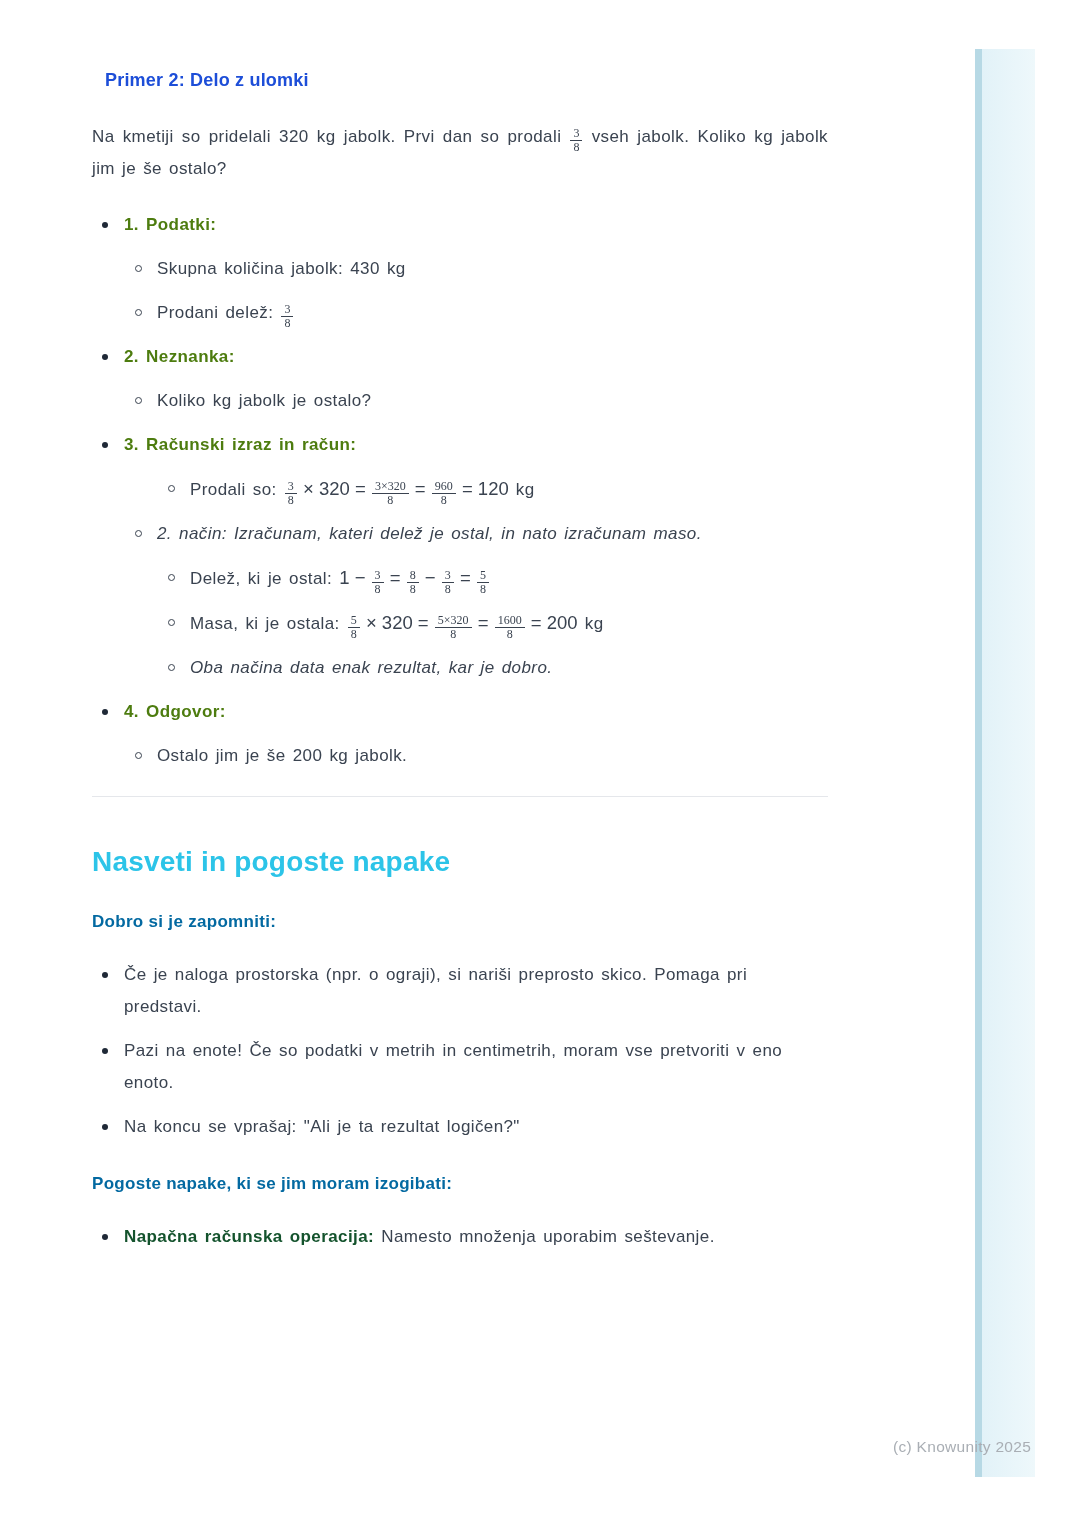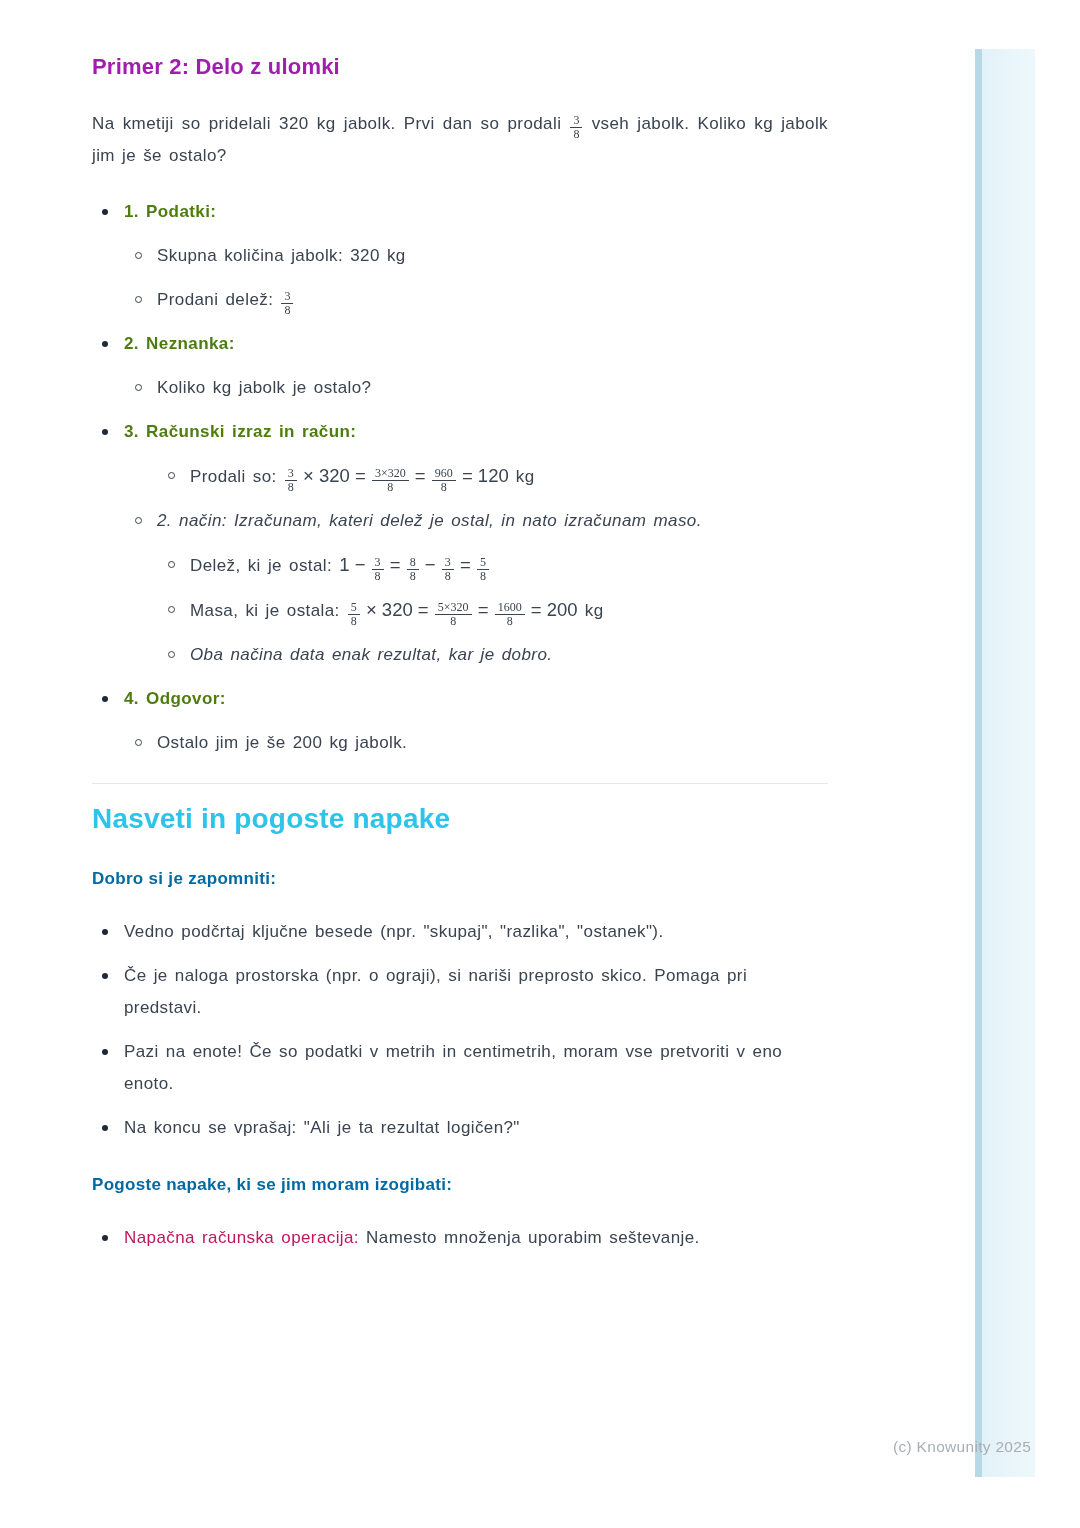--- a/index.html
+++ b/index.html
@@ -11,80 +11,79 @@
   .stripe{
     position:absolute;left:975px;top:49px;width:60px;height:1428px;
     background:linear-gradient(to right,#e2f2f8,#eef8fb);
     border-left:7px solid #b7d9e5;box-sizing:border-box;z-index:1;
   }
   .watermark{
     position:absolute;left:893px;top:1438px;z-index:2;
     font-size:15.5px;color:#a9aeb4;letter-spacing:0.3px;white-space:nowrap;
   }
   .content{position:absolute;left:92px;top:0;width:736px;padding-top:54px;z-index:2;}
-  .doc-title{font-size:22px;font-weight:700;color:#a21caf;line-height:26px;margin:0;letter-spacing:0.2px;}
+  .doc-title{font-size:18px;font-weight:700;color:#1d4ed8;line-height:26px;margin:13px;letter-spacing:0.2px;}
   .paragraph{
     font-size:17px;line-height:32px;margin:28px 0 16px;text-align:justify;
     letter-spacing:0.4px;word-spacing:2px;
   }
   .list{margin:24px 0 0;}
   .item{
     position:relative;font-size:17px;line-height:32px;margin:0 0 12px;
     letter-spacing:0.4px;word-spacing:2px;
   }
   .item.lvl1{margin-left:0;padding-left:32px;}
   .item.lvl2{margin-left:33px;padding-left:32px;}
   .item.lvl3{margin-left:66px;padding-left:32px;}
   .item.lc{margin-top:10px;}
   .item .marker{position:absolute;left:10px;top:13px;width:6px;height:6px;border-radius:50%;background:#1f2937;}
   .item.lvl2 .marker,.item.lvl3 .marker{
     background:transparent;border:1.5px solid #3a4350;width:5px;height:5px;top:12px;
   }
   .item.bold{font-weight:700;color:#4d7c0f;}
   .item.italic{font-style:italic;}
-  .seg-bold{font-weight:400;color:#be185d;}
+  .seg-bold{font-weight:700;color:#14532d;}
   .seg-math{font-family:Liberation Sans, sans-serif;font-size:18.5px;letter-spacing:0;word-spacing:0;}
   .frac{
     display:inline-block;vertical-align:-0.5em;text-align:center;margin:0 1px;
     font-family:"Liberation Serif",serif;line-height:1.05;letter-spacing:0;word-spacing:0;
   }
   .fnum,.fden{display:block;font-size:12px;padding:0 3px;}
   .fbar{display:block;height:0;border-top:1.2px solid currentColor;}
   .divider{border:none;border-top:1px solid #e5e7eb;margin:24px 0 0;}
-  .heading{font-size:28px;font-weight:700;line-height:38px;margin:16px 0 0;letter-spacing:0.2px;color:#2cc4e8;}
+  .heading{font-size:28px;font-weight:700;line-height:38px;margin:46px 0 0;letter-spacing:0.2px;color:#2cc4e8;}
   .subhead{font-size:17px;font-weight:700;color:#0369a1;line-height:26px;margin:28px 0 0;letter-spacing:0.3px;}
 </style>
 </head>
 <body>
 
 <div class="stripe"></div>
 <div class="watermark">(c) Knowunity 2025</div>
 <div class="content">
     <div class="doc-title">Primer 2: Delo z ulomki</div>
     <div class="paragraph"><span class="seg">Na kmetiji so pridelali 320 kg jabolk. Prvi dan so prodali </span><span class="frac"><span class="fnum">3</span><span class="fbar"></span><span class="fden">8</span></span><span class="seg"> vseh jabolk. Koliko kg jabolk jim je še ostalo?</span></div>
     <div class="list">
       <div class="item lvl1 bold"><span class="marker"></span><span class="seg">1. Podatki:</span></div>
-      <div class="item lvl2 lc"><span class="marker"></span><span class="seg">Skupna količina jabolk: 320 kg</span></div>
+      <div class="item lvl2 lc"><span class="marker"></span><span class="seg">Skupna količina jabolk: 430 kg</span></div>
       <div class="item lvl2"><span class="marker"></span><span class="seg">Prodani delež: </span><span class="frac"><span class="fnum">3</span><span class="fbar"></span><span class="fden">8</span></span></div>
       <div class="item lvl1 bold lc"><span class="marker"></span><span class="seg">2. Neznanka:</span></div>
       <div class="item lvl2 lc"><span class="marker"></span><span class="seg">Koliko kg jabolk je ostalo?</span></div>
       <div class="item lvl1 bold lc"><span class="marker"></span><span class="seg">3. Računski izraz in račun:</span></div>
       <div class="item lvl3 lc"><span class="marker"></span><span class="seg">Prodali so: </span><span class="frac"><span class="fnum">3</span><span class="fbar"></span><span class="fden">8</span></span><span class="seg-math"> × 320 = </span><span class="frac"><span class="fnum">3×320</span><span class="fbar"></span><span class="fden">8</span></span><span class="seg-math"> = </span><span class="frac"><span class="fnum">960</span><span class="fbar"></span><span class="fden">8</span></span><span class="seg-math"> = 120</span><span class="seg"> kg</span></div>
       <div class="item lvl2 italic lc"><span class="marker"></span><span class="seg">2. način: Izračunam, kateri delež je ostal, in nato izračunam maso.</span></div>
       <div class="item lvl3 lc"><span class="marker"></span><span class="seg">Delež, ki je ostal: </span><span class="seg-math">1 − </span><span class="frac"><span class="fnum">3</span><span class="fbar"></span><span class="fden">8</span></span><span class="seg-math"> = </span><span class="frac"><span class="fnum">8</span><span class="fbar"></span><span class="fden">8</span></span><span class="seg-math"> − </span><span class="frac"><span class="fnum">3</span><span class="fbar"></span><span class="fden">8</span></span><span class="seg-math"> = </span><span class="frac"><span class="fnum">5</span><span class="fbar"></span><span class="fden">8</span></span></div>
       <div class="item lvl3"><span class="marker"></span><span class="seg">Masa, ki je ostala: </span><span class="frac"><span class="fnum">5</span><span class="fbar"></span><span class="fden">8</span></span><span class="seg-math"> × 320 = </span><span class="frac"><span class="fnum">5×320</span><span class="fbar"></span><span class="fden">8</span></span><span class="seg-math"> = </span><span class="frac"><span class="fnum">1600</span><span class="fbar"></span><span class="fden">8</span></span><span class="seg-math"> = 200</span><span class="seg"> kg</span></div>
       <div class="item lvl3 italic"><span class="marker"></span><span class="seg">Oba načina data enak rezultat, kar je dobro.</span></div>
       <div class="item lvl1 bold lc"><span class="marker"></span><span class="seg">4. Odgovor:</span></div>
       <div class="item lvl2 lc"><span class="marker"></span><span class="seg">Ostalo jim je še 200 kg jabolk.</span></div>
     </div>
     <hr class="divider">
     <div class="heading">Nasveti in pogoste napake</div>
     <div class="subhead">Dobro si je zapomniti:</div>
     <div class="list">
-      <div class="item lvl1"><span class="marker"></span><span class="seg">Vedno podčrtaj ključne besede (npr. "skupaj", "razlika", "ostanek").</span></div>
       <div class="item lvl1"><span class="marker"></span><span class="seg">Če je naloga prostorska (npr. o ograji), si nariši preprosto skico. Pomaga pri predstavi.</span></div>
       <div class="item lvl1"><span class="marker"></span><span class="seg">Pazi na enote! Če so podatki v metrih in centimetrih, moram vse pretvoriti v eno enoto.</span></div>
       <div class="item lvl1"><span class="marker"></span><span class="seg">Na koncu se vprašaj: "Ali je ta rezultat logičen?"</span></div>
     </div>
     <div class="subhead">Pogoste napake, ki se jim moram izogibati:</div>
     <div class="list">
       <div class="item lvl1"><span class="marker"></span><span class="seg-bold">Napačna računska operacija:</span><span class="seg"> Namesto množenja uporabim seštevanje.</span></div>
     </div>
   </div>
 

